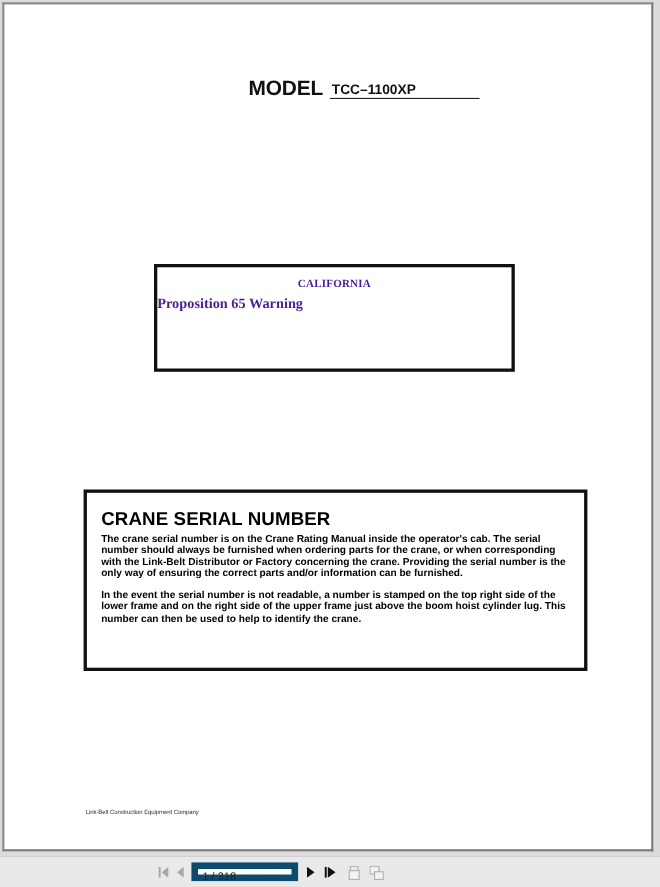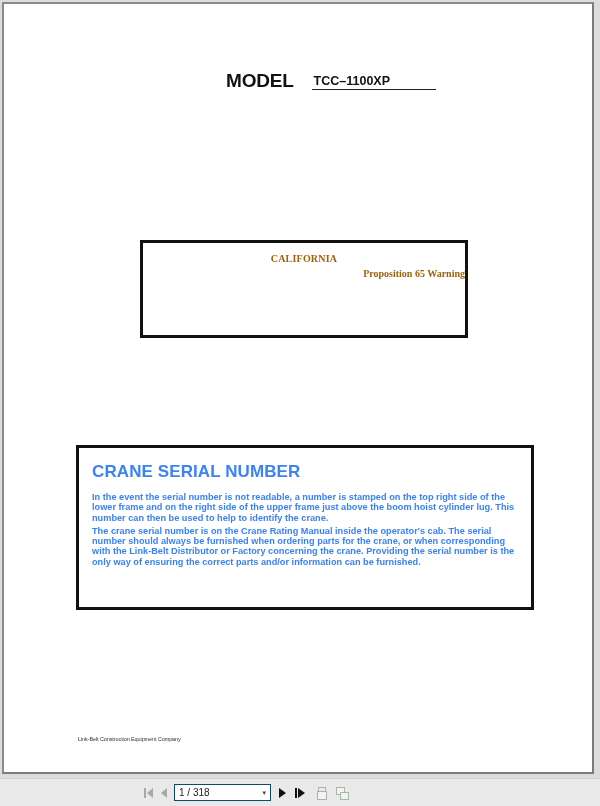--- a/index.html
+++ b/index.html
@@ -9,53 +9,53 @@
     .viewer { position: absolute; left: 0; top: 0; width: 600px; height: 806px; background: #dcdcdc; text-decoration: underline; }
     .page {
       position: absolute; left: 2px; top: 2px; width: 592px; height: 772px;
       background: #ffffff; border-left: 2px solid #8a8a8a; border-top: 2px solid #8a8a8a;
       border-right: 2px solid #7a7a7a; border-bottom: 2px solid #7a7a7a;
     }
 
     .header-block { position: absolute; left: 222px; top: 68px; width: 210px; }
     .hrow { display: flex; align-items: flex-end; height: 18px; }
     .hlabel { font-weight: bold; font-size: 19px; line-height: 18px; color: #111; letter-spacing: -0.2px; white-space: nowrap; }
-    .hline { flex: 1; border-bottom: 1.3px solid #222; margin-left: 18px; height: 16px; position: relative; }
+    .hline { flex: 1; border-bottom: 1.3px solid #222; margin-left: 6px; height: 16px; position: relative; }
     .hvalue { position: absolute; left: 2px; bottom: 1px; font-weight: bold; font-size: 12.5px; color: #111; white-space: nowrap; }
     .hline.book .hvalue { left: 6px; }
 
     .prop65 {
       position: absolute; left: 136px; top: 236px; width: 328px; height: 98px;
       border: 3px solid #111; padding: 10px 0 0 28px;
-      font-family: "Liberation Serif", serif; color: #a16207;
+      font-family: "Liberation Serif", serif; color: #4c1d95;
     }
     .p65-ca { text-align: center; font-size: 10px; font-weight: bold; margin-left: -28px; letter-spacing: 0.2px; }
-    .p65-title { text-align: right; font-size: 10px; font-weight: bold; margin-left: -28px; margin-top: 4px; }
+    .p65-title { text-align: left; font-size: 13px; font-weight: bold; margin-left: -28px; margin-top: 4px; }
     .p65-body { font-size: 9.2px; font-weight: bold; line-height: 10.6px; margin-top: 5px; width: 290px; }
 
     .crane {
       position: absolute; left: 72px; top: 441px; width: 458px; height: 165px;
-      border: 3px solid #111; padding: 14px 0 0 13px; color: #3b82f6;
+      border: 3px solid #111; padding: 14px 0 0 13px; color: #000000;
     }
     .crane-title { font-size: 17px; font-weight: bold; letter-spacing: 0.1px; }
     .crane-p { font-size: 9.2px; font-weight: bold; line-height: 10.3px; margin-top: 3px; width: 430px; }
     .crane-p.second { margin-top: 10px; }
 
     .footer-company { position: absolute; left: 74px; top: 732px; font-size: 5.5px; color: #333; letter-spacing: -0.1px; }
 
     .toolbar {
       position: absolute; left: 0; top: 778px; width: 600px; height: 28px;
       background: #e9e9e9; border-top: 1px solid #cfcfcf;
       display: flex; align-items: center;
     }
     .tb-btn { position: absolute; top: 6px; height: 16px; display: flex; align-items: center; justify-content: center; color: #333; font-size: 11px; }
     .tb-btn.disabled { color: #a8a8a8; }
     .page-select {
       position: absolute; left: 174px; top: 5px; width: 97px; height: 17px;
-      background: #fff; border: 1px solid #0c4a6e; font-size: 10px; color: #222;
+      background: #fff; border: 6px solid #0c4a6e; font-size: 10px; color: #222;
       padding-left: 4px; line-height: 15px;
     }
     .page-select .caret { position: absolute; right: 4px; top: 0; font-size: 7px; color: #444; }
   </style>
 </head>
 <body>
 
 <div class="viewer">
   <div class="page">
 
@@ -68,22 +68,22 @@
       </div>
     </div>
 
     <div class="prop65">
       <div class="p65-ca">CALIFORNIA</div>
       <div class="p65-title">Proposition 65 Warning</div>
     </div>
 
     <div class="crane">
       <div class="crane-title">CRANE SERIAL NUMBER</div>
+      <div class="crane-p">The crane serial number is on the Crane Rating Manual inside the operator's cab.  The serial number should always be furnished when ordering parts for the crane, or when corresponding with the Link-Belt Distributor or Factory concerning the crane.  Providing the serial number is the only way of ensuring the correct parts and/or information can be furnished.</div>
       <div class="crane-p second">In the event the serial number is not readable, a number is stamped on the top right side of the lower frame and on the right side of the upper frame just above the boom hoist cylinder lug. This number can then be used to help to identify the crane.</div>
-      <div class="crane-p">The crane serial number is on the Crane Rating Manual inside the operator's cab.  The serial number should always be furnished when ordering parts for the crane, or when corresponding with the Link-Belt Distributor or Factory concerning the crane.  Providing the serial number is the only way of ensuring the correct parts and/or information can be furnished.</div>
     </div>
 
     <div class="footer-company">Link-Belt Construction Equipment Company</div>
   </div>
 
   <div class="toolbar">
     <div class="tb-btn disabled" style="left:142px;width:14px;">
       <svg width="11" height="10" viewBox="0 0 11 10">
           <rect x="0" y="0" width="2" height="10" fill="#a8a8a8"></rect>
           <polygon points="9,0 3,5 9,10" fill="#a8a8a8"></polygon>

